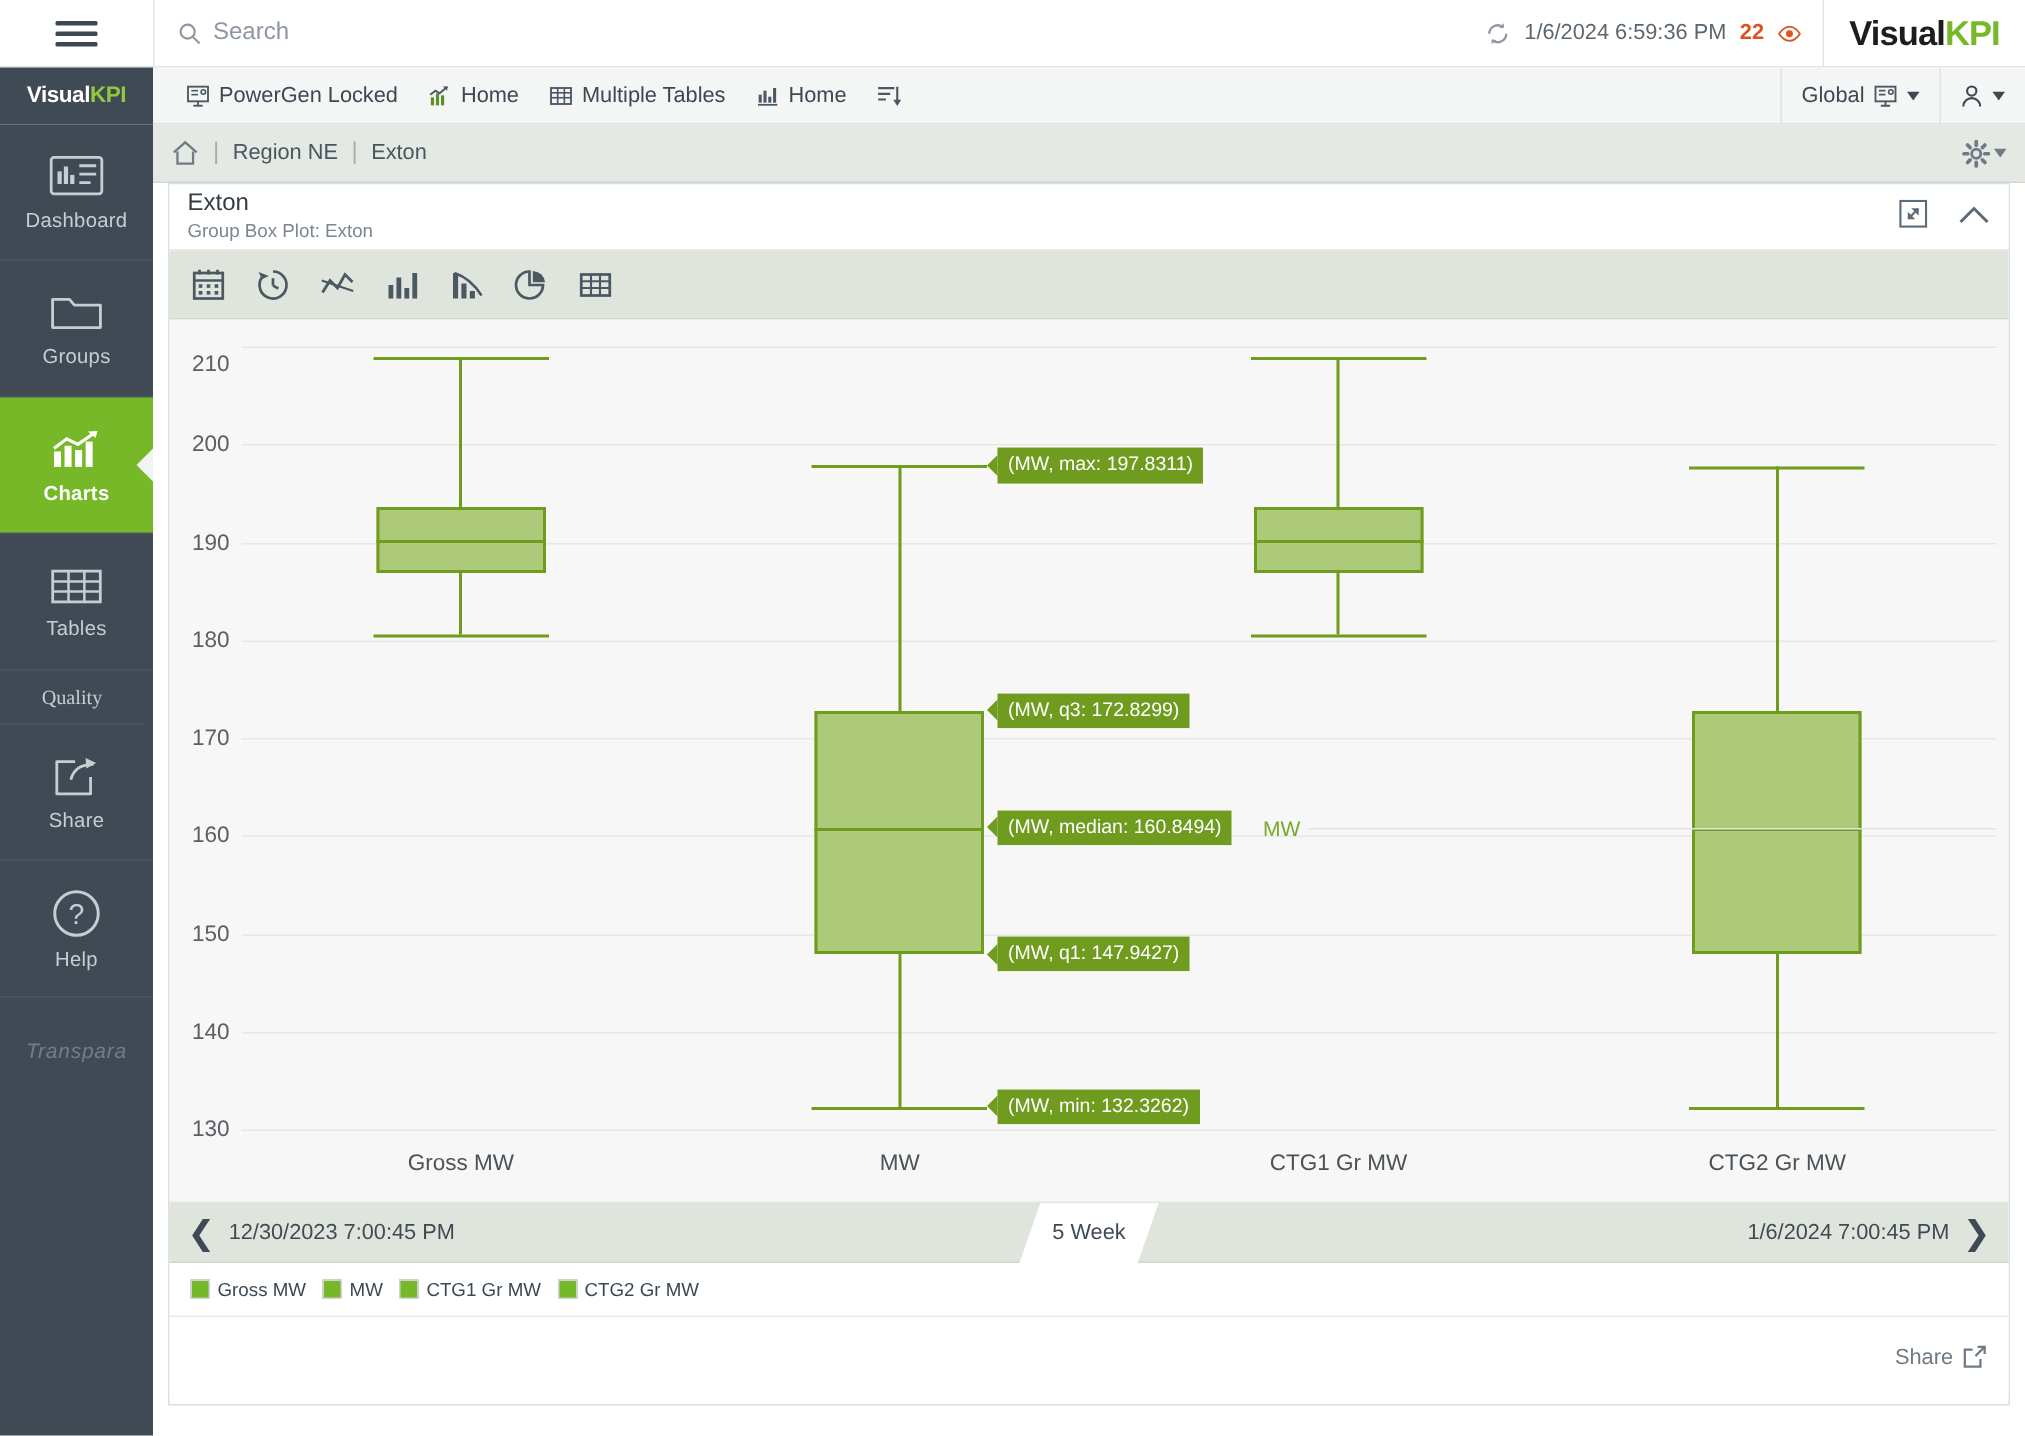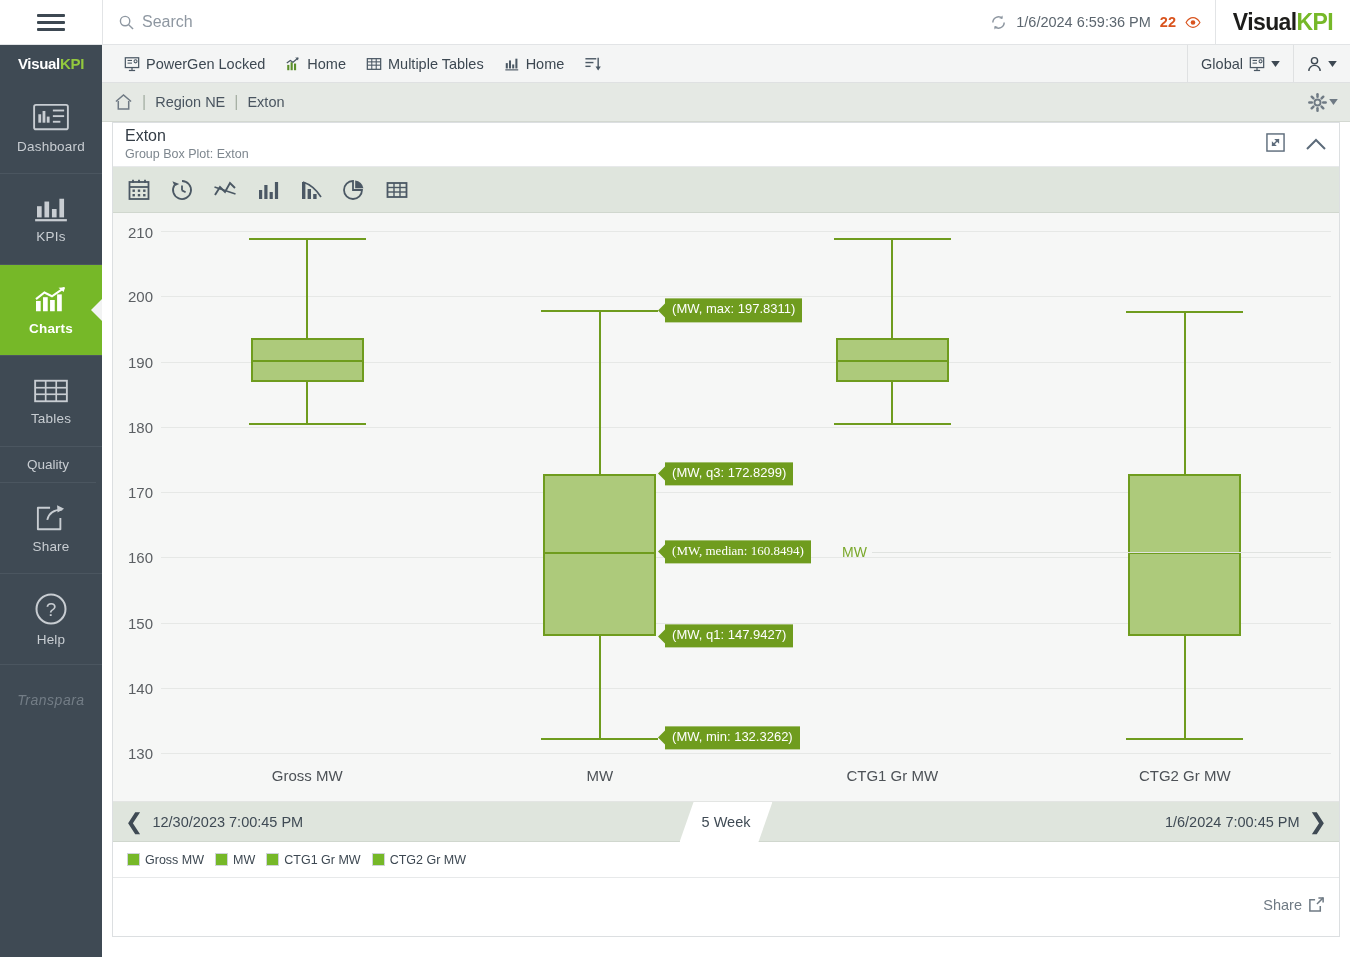--- a/index.html
+++ b/index.html
@@ -76,21 +76,21 @@
   .side-item .lbl { font-size: 13.5px; letter-spacing: 0.2px; }
   .side-item.active { background: #76b828; color: #ffffff; position: relative; }
   .side-item.active .lbl { font-weight: 700; }
   .side-item.active:after {
     content: ""; position: absolute; right: 0; top: 50%; transform: translateY(-50%);
     border-top: 11px solid transparent; border-bottom: 11px solid transparent;
     border-right: 11px solid #f2f3f3;
   }
   .side-quality {
     width: 96px; height: 36px; display: flex; align-items: center; justify-content: center;
-    border-bottom: 1px solid #4b5660; color: #c8cdd2; font-size: 13.5px; cursor: pointer;
+    border-bottom: 1px solid #4b5660; color: #c8cdd2; font-size: 13.5px; cursor: pointer; font-family: Liberation Serif, serif;
   }
   .side-footer {
     width: 102px; height: 70px; display: flex; align-items: center; justify-content: center;
     color: #737d86; font-size: 14px; font-style: italic; letter-spacing: 0.5px;
   }
 
   
   .crumbbar {
     position: absolute; top: 83px; left: 102px; width: 1248px; height: 39px;
     background: #e5e9e4; border-bottom: 1px solid #d3d8d1;
@@ -317,28 +317,24 @@
       <rect x="6.5" y="12" width="3" height="9" fill="#c8cdd2"></rect>
       <rect x="11" y="8.5" width="3" height="12.5" fill="#c8cdd2"></rect>
       <rect x="15.5" y="14.5" width="3" height="6.5" fill="#c8cdd2"></rect>
       <line x1="22" y1="8" x2="34" y2="8" stroke="#c8cdd2" stroke-width="2"></line>
       <line x1="22" y1="14" x2="34" y2="14" stroke="#c8cdd2" stroke-width="2"></line>
       <line x1="22" y1="20" x2="30" y2="20" stroke="#c8cdd2" stroke-width="2"></line>
     </svg>
     <span class="lbl">Dashboard</span>
   </div>
   <div class="side-item">
-    <svg width="38" height="28" viewBox="0 0 40 30">
-      <rect x="5" y="12" width="5" height="12" fill="#c8cdd2"></rect>
-      <rect x="13" y="7" width="5" height="17" fill="#c8cdd2"></rect>
-      <rect x="21" y="15" width="5" height="9" fill="#c8cdd2"></rect>
-      <rect x="29" y="4" width="5" height="20" fill="#c8cdd2"></rect>
-      <line x1="3" y1="27" x2="37" y2="27" stroke="#c8cdd2" stroke-width="2.4"></line>
-    </svg>
-    <span class="lbl">KPIs</span>
+    <svg width="38" height="30" viewBox="0 0 40 32">
+      <path d="M3 26 V6 h12 l3.5 4 H37 v16 Z" fill="none" stroke="#c8cdd2" stroke-width="2" stroke-linejoin="round"></path>
+    </svg>
+    <span class="lbl">Groups</span>
   </div>
   <div class="side-item active">
     <svg width="38" height="30" viewBox="0 0 40 32">
       <rect x="4" y="17" width="5" height="11" fill="#ffffff"></rect>
       <rect x="11.5" y="13" width="5" height="15" fill="#ffffff"></rect>
       <rect x="19" y="16" width="5" height="12" fill="#ffffff"></rect>
       <rect x="26.5" y="10" width="5" height="18" fill="#ffffff"></rect>
       <polyline points="4,15 13,8 21,12 34,3" fill="none" stroke="#ffffff" stroke-width="2.2"></polyline>
       <path d="M35 2.5 L28 2.8 L33.5 7.5 Z" fill="#ffffff"></path>
     </svg>
@@ -508,21 +504,21 @@
         <div class="ytick" style="top: 326.25px;">160</div>
         <div class="gridline" style="top: 261px;"></div>
         <div class="ytick" style="top: 261px; margin-left: 44px;">170</div>
         <div class="gridline" style="top: 195.75px;"></div>
         <div class="ytick" style="top: 195.75px;">180</div>
         <div class="gridline" style="top: 130.5px;"></div>
         <div class="ytick" style="top: 130.5px;">190</div>
         <div class="gridline" style="top: 65.25px;"></div>
         <div class="ytick" style="top: 65.25px;">200</div>
         <div class="gridline" style="top: 0px;"></div>
-        <div class="ytick" style="top: 1px;">210</div>
+        <div class="ytick" style="top: 12px;">210</div>
         <div class="bx-whisk-v" style="left: 145.25px; top: 6.525px; height: 100.485px;"></div>
         <div class="bx-whisk-v" style="left: 145.25px; top: 150.727px; height: 41.76px;"></div>
         <div class="bx-cap" style="left: 87.6915px; width: 117.117px; top: 6.525px;"></div>
         <div class="bx-cap" style="left: 87.6915px; width: 117.117px; top: 192.488px;"></div>
         <div class="bx-box" style="left: 89.9437px; width: 112.612px; top: 107.01px; height: 43.7175px;"></div>
         <div class="bx-median" style="left: 89.9437px; width: 112.612px; top: 128.542px;"></div>
         <div class="xlabel" style="left: 146.25px; top: 536px;">Gross MW</div>
         <div class="bx-whisk-v" style="left: 437.75px; top: 79.4021px; height: 163.133px;"></div>
         <div class="bx-whisk-v" style="left: 437.75px; top: 404.924px; height: 101.898px;"></div>
         <div class="bx-cap" style="left: 380.192px; width: 117.117px; top: 79.4021px;"></div>
@@ -539,21 +535,21 @@
         <div class="xlabel" style="left: 731.25px; top: 536px;">CTG1 Gr MW</div>
         <div class="bx-whisk-v" style="left: 1022.75px; top: 79.605px; height: 163.125px;"></div>
         <div class="bx-whisk-v" style="left: 1022.75px; top: 405.202px; height: 101.79px;"></div>
         <div class="bx-cap" style="left: 965.192px; width: 117.117px; top: 79.605px;"></div>
         <div class="bx-cap" style="left: 965.192px; width: 117.117px; top: 506.992px;"></div>
         <div class="bx-box" style="left: 967.444px; width: 112.612px; top: 242.73px; height: 162.472px;"></div>
         <div class="bx-median" style="left: 967.444px; width: 112.612px; top: 321.03px;"></div>
         <div class="xlabel" style="left: 1023.75px; top: 536px;">CTG2 Gr MW</div>
         <div class="tip" style="left: 504.056px; top: 79.4021px;">(MW, max: 197.8311)</div>
         <div class="tip" style="left: 504.056px; top: 242.535px;">(MW, q3: 172.8299)</div>
-        <div class="tip" style="left: 504.056px; top: 320.708px; font-family: Liberation Serif, serif;">(MW, median: 160.8494)</div>
+        <div class="tip" style="left: 504.056px; top: 320.708px;">(MW, median: 160.8494)</div>
         <div class="tip" style="left: 504.056px; top: 404.924px;">(MW, q1: 147.9427)</div>
         <div class="tip" style="left: 504.056px; top: 506.822px;">(MW, min: 132.3262)</div>
         <div class="unit-label" style="left: 681.056px; top: 320.708px;">MW</div>
         <div class="unit-rule" style="left: 711.056px; right: 0px; top: 320.708px;"></div>
       </div>
   </div>
 
   <div class="timebar">
     <div class="time-left">
       <span class="chev">❮</span>

